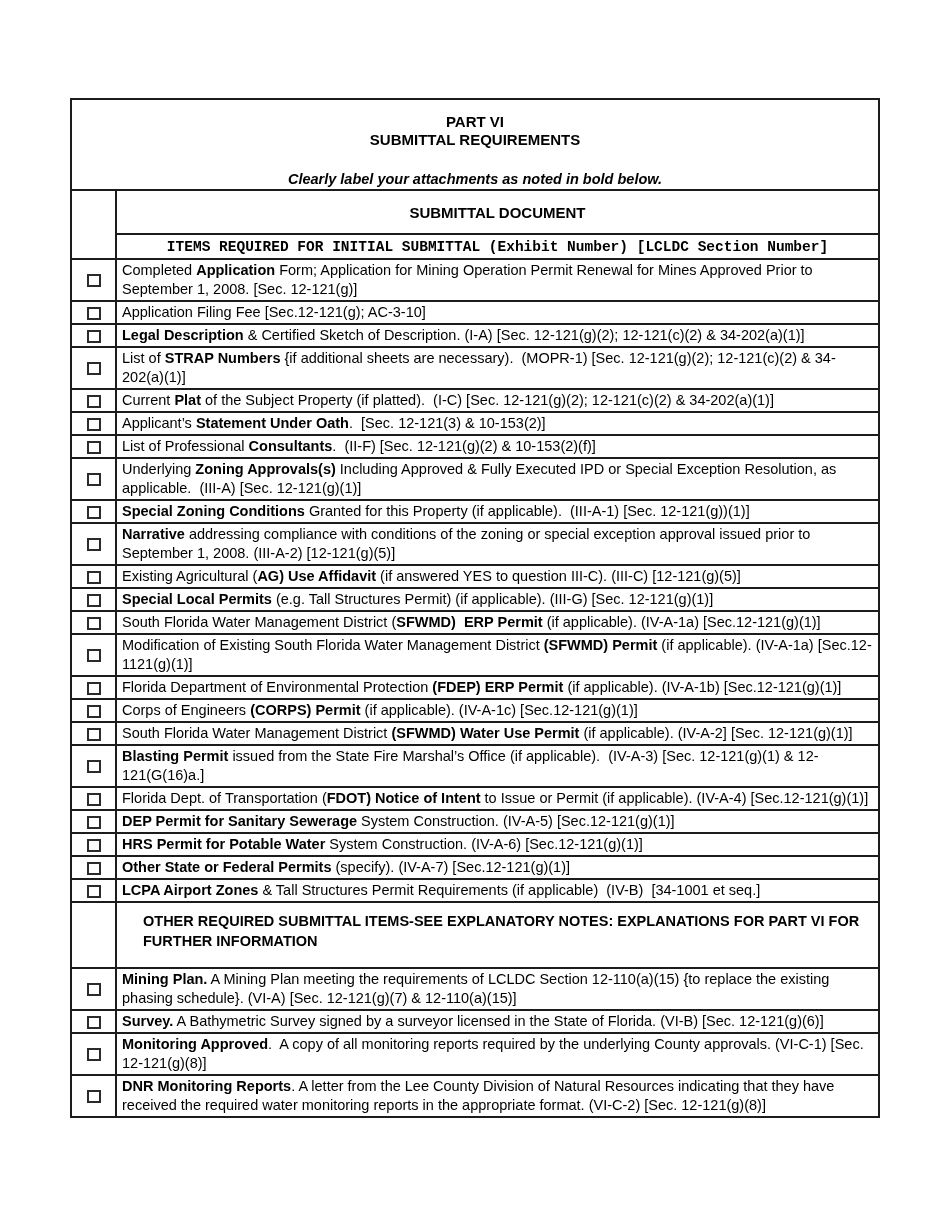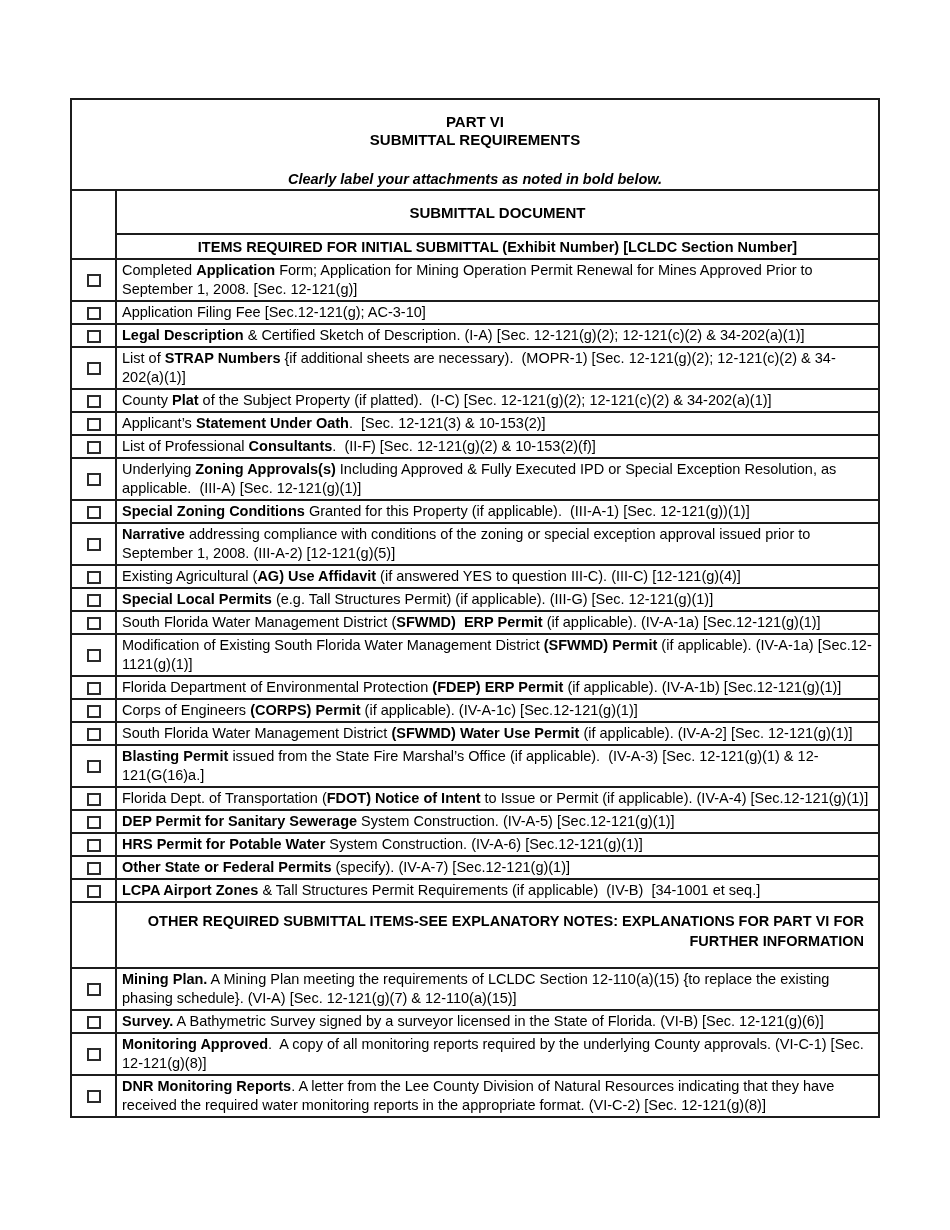--- a/index.html
+++ b/index.html
@@ -48,20 +48,21 @@
     vertical-align: middle;
     font-weight: bold;
     font-size: 15px;
   }
   .cell-itemsheader {
     height: 25px;
     text-align: center;
     vertical-align: middle;
     font-weight: bold;
     font-size: 14.5px;
+    font-family: Liberation Mono, monospace;
   }
   .cell-check {
     text-align: center;
     vertical-align: middle;
     padding: 0;
   }
   .checkbox {
     display: inline-block;
     width: 14px; height: 13px;
     border: 2px solid #2b2b2b;
@@ -72,21 +73,21 @@
     font-size: 14.5px;
     line-height: 19px;
     padding: 1px 4px 1px 5px;
     white-space: pre-wrap;
     text-align: left;
     vertical-align: middle;
     word-wrap: break-word;
   }
   .cell-text b { font-weight: bold; }
   .cell-text.section {
-    text-align: right;
+    text-align: left;
     font-weight: bold;
     padding: 8px 14px 16px 26px;
     line-height: 20px;
     font-size: 14.5px;
   }
   .footer {
     position: absolute;
     top: 1158px; left: 0;
     width: 950px; height: 16px;
     font-size: 12px;
@@ -137,21 +138,21 @@
         <tr>
           <td class="cell-check"><span class="checkbox"></span></td>
           <td class="cell-text"><b>Legal Description</b><span> &amp; Certified Sketch of Description. (I-A) [Sec. 12-121(g)(2); 12-121(c)(2) &amp; 34-202(a)(1)]</span></td>
         </tr>
         <tr>
           <td class="cell-check"><span class="checkbox"></span></td>
           <td class="cell-text"><span>List of </span><b>STRAP Numbers</b><span> {if additional sheets are necessary).  (MOPR-1) [Sec. 12-121(g)(2); 12-121(c)(2) &amp; 34-202(a)(1)]</span></td>
         </tr>
         <tr>
           <td class="cell-check"><span class="checkbox"></span></td>
-          <td class="cell-text"><span>County </span><b>Plat</b><span> of the Subject Property (if platted).  (I-C) [Sec. 12-121(g)(2); 12-121(c)(2) &amp; 34-202(a)(1)]</span></td>
+          <td class="cell-text"><span>Current </span><b>Plat</b><span> of the Subject Property (if platted).  (I-C) [Sec. 12-121(g)(2); 12-121(c)(2) &amp; 34-202(a)(1)]</span></td>
         </tr>
         <tr>
           <td class="cell-check"><span class="checkbox"></span></td>
           <td class="cell-text"><span>Applicant’s </span><b>Statement Under Oath</b><span>.  [Sec. 12-121(3) &amp; 10-153(2)]</span></td>
         </tr>
         <tr>
           <td class="cell-check"><span class="checkbox"></span></td>
           <td class="cell-text"><span>List of Professional </span><b>Consultants</b><span>.  (II-F) [Sec. 12-121(g)(2) &amp; 10-153(2)(f)]</span></td>
         </tr>
         <tr>
@@ -161,21 +162,21 @@
         <tr>
           <td class="cell-check"><span class="checkbox"></span></td>
           <td class="cell-text"><b>Special Zoning Conditions</b><span> Granted for this Property (if applicable).  (III-A-1) [Sec. 12-121(g))(1)]</span></td>
         </tr>
         <tr>
           <td class="cell-check"><span class="checkbox"></span></td>
           <td class="cell-text"><b>Narrative</b><span> addressing compliance with conditions of the zoning or special exception approval issued prior to September 1, 2008. (III-A-2) [12-121(g)(5)]</span></td>
         </tr>
         <tr>
           <td class="cell-check"><span class="checkbox"></span></td>
-          <td class="cell-text"><span>Existing Agricultural (</span><b>AG) Use Affidavit</b><span> (if answered YES to question III-C). (III-C) [12-121(g)(4)]</span></td>
+          <td class="cell-text"><span>Existing Agricultural (</span><b>AG) Use Affidavit</b><span> (if answered YES to question III-C). (III-C) [12-121(g)(5)]</span></td>
         </tr>
         <tr>
           <td class="cell-check"><span class="checkbox"></span></td>
           <td class="cell-text"><b>Special Local Permits</b><span> (e.g. Tall Structures Permit) (if applicable). (III-G) [Sec. 12-121(g)(1)]</span></td>
         </tr>
         <tr>
           <td class="cell-check"><span class="checkbox"></span></td>
           <td class="cell-text"><span>South Florida Water Management District (</span><b>SFWMD)  ERP Permit</b><span> (if applicable). (IV-A-1a) [Sec.12-121(g)(1)]</span></td>
         </tr>
         <tr>

